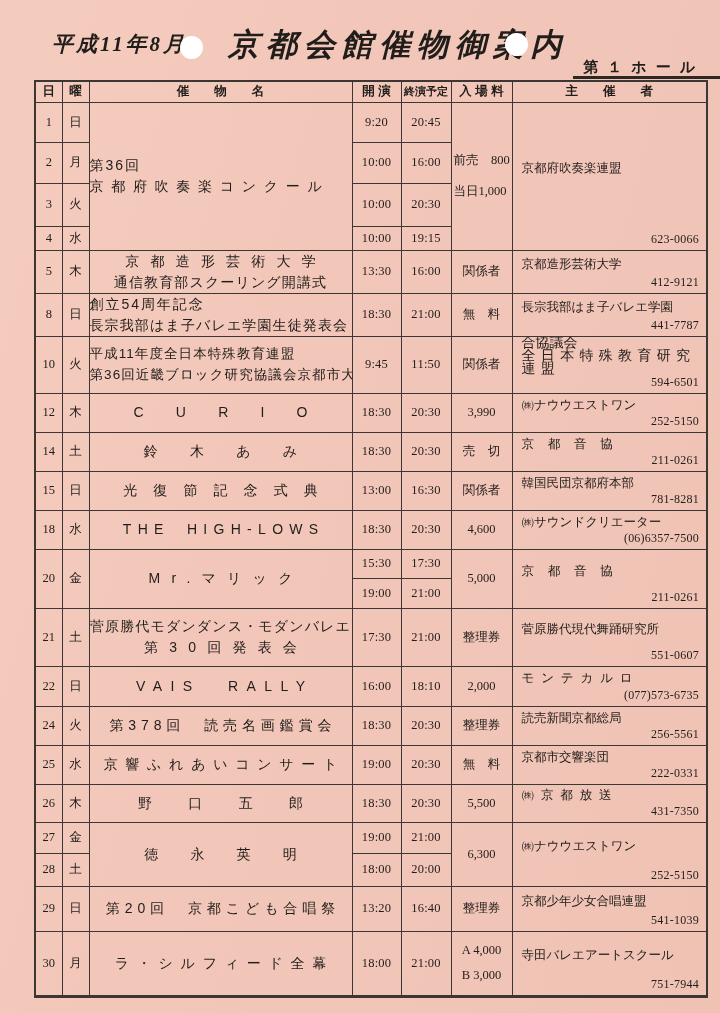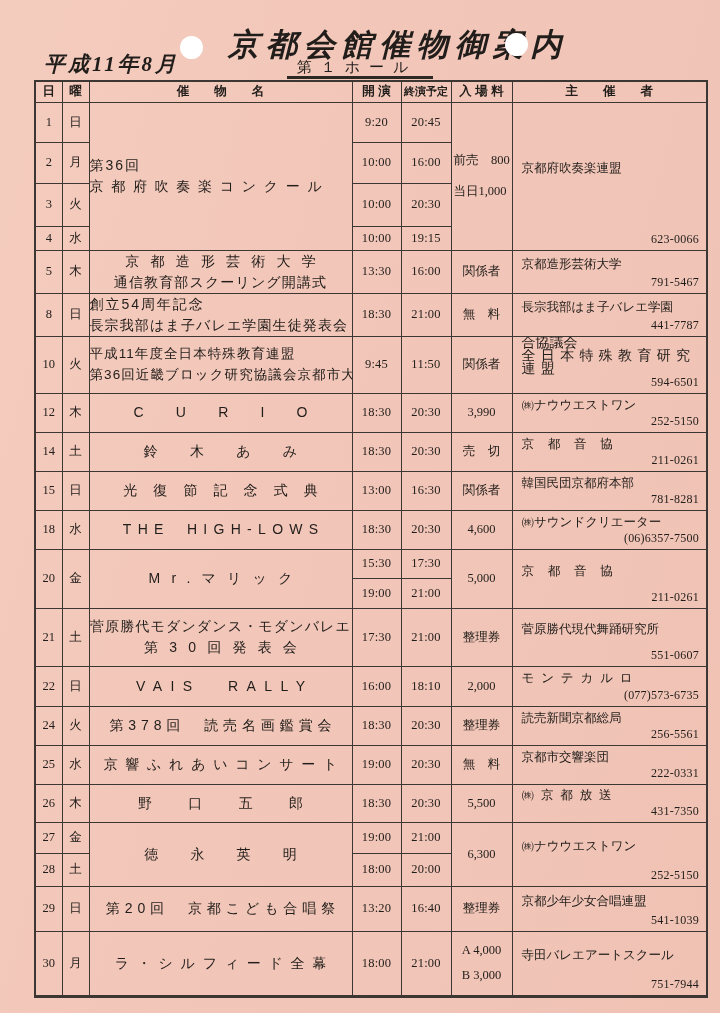--- a/index.html
+++ b/index.html
@@ -3,34 +3,34 @@
 <meta charset="utf-8">
 <style>
   html,body{margin:0;padding:0;background:#888;}
   .page{
     position:relative;width:720px;height:1013px;overflow:hidden;
     background:linear-gradient(105deg,#f4ccbe 0%,#f2c7b9 38%,#efc2b4 100%);
     font-family:"Liberation Sans",sans-serif;color:#211d1a;
   }
   
   .title-date{
-    position:absolute;left:44px;top:30px;
+    position:absolute;left:52px;top:30px;
     font-family:"Liberation Serif",serif;font-style:italic;font-weight:bold;
-    font-size:21px;letter-spacing:.14em;white-space:nowrap;margin-top:20px;
+    font-size:21px;letter-spacing:.14em;white-space:nowrap;
   }
   .title-main{
     position:absolute;left:228px;top:24px;
     font-family:"Liberation Serif",serif;font-style:italic;font-weight:bold;
     font-size:31px;letter-spacing:.22em;white-space:nowrap;
   }
   .hole{position:absolute;width:23px;height:23px;border-radius:50%;background:#ffffff;}
   .hole1{left:180px;top:36px;}
   .hole2{left:505px;top:33px;}
-  .subtitle{position:absolute;top:58px;left:0;width:100%;text-align:center;
-    font-size:15px;font-weight:normal;}
+  .subtitle{position:absolute;top:58px;left:0;width:100%;text-align:right;
+    font-size:15px;font-weight:bold;}
   .subtitle span{letter-spacing:.6em;border-bottom:3px solid #2c2824;padding:0 16px 1px 10px;}
   
   table.sched{
     position:absolute;left:34px;top:80px;width:672px;
     border-collapse:collapse;table-layout:fixed;
     border:2px solid #3c3732;border-bottom-width:3px;
   }
   .sched th,.sched td{border:1.4px solid #3c3732;padding:0;vertical-align:middle;overflow:hidden;}
   .sched th{font-size:12.5px;font-weight:bold;white-space:nowrap;}
   th.small{font-size:11px;}
@@ -150,21 +150,21 @@
         <div class="ln lsD">通信教育部スクーリング開講式</div>
       </td>
       <td class="tm">13:30</td>
       <td class="tm">16:00</td>
       <td class="fe">関係者</td>
       <td class="og">
         <div class="ow">
           <div class="on">
                 <span>京都造形芸術大学</span>
               </div>
-          <div class="tel">791-5467</div>
+          <div class="tel">412-9121</div>
         </div>
       </td>
     </tr>
 
     <tr style="height:43px">
       <td class="d">8</td>
       <td class="w">日</td>
       <td class="nm left">
         <div class="ln lsA">創立54周年記念</div>
         <div class="ln lsD">長宗我部はま子バレエ学園生徒発表会</div>

